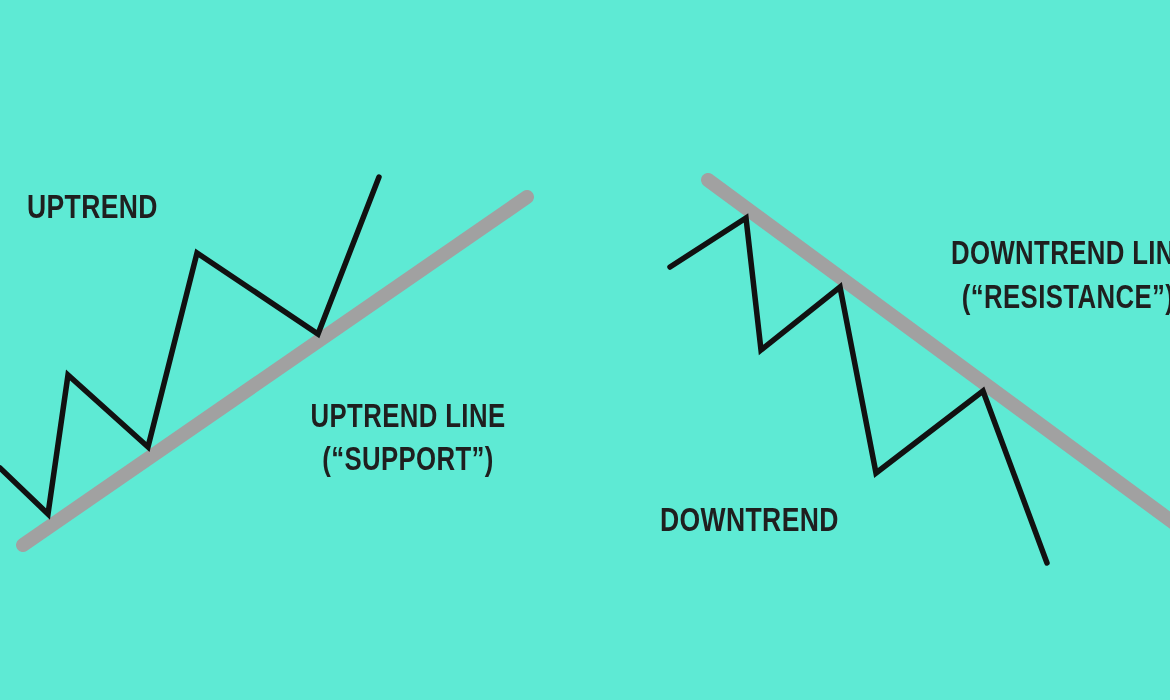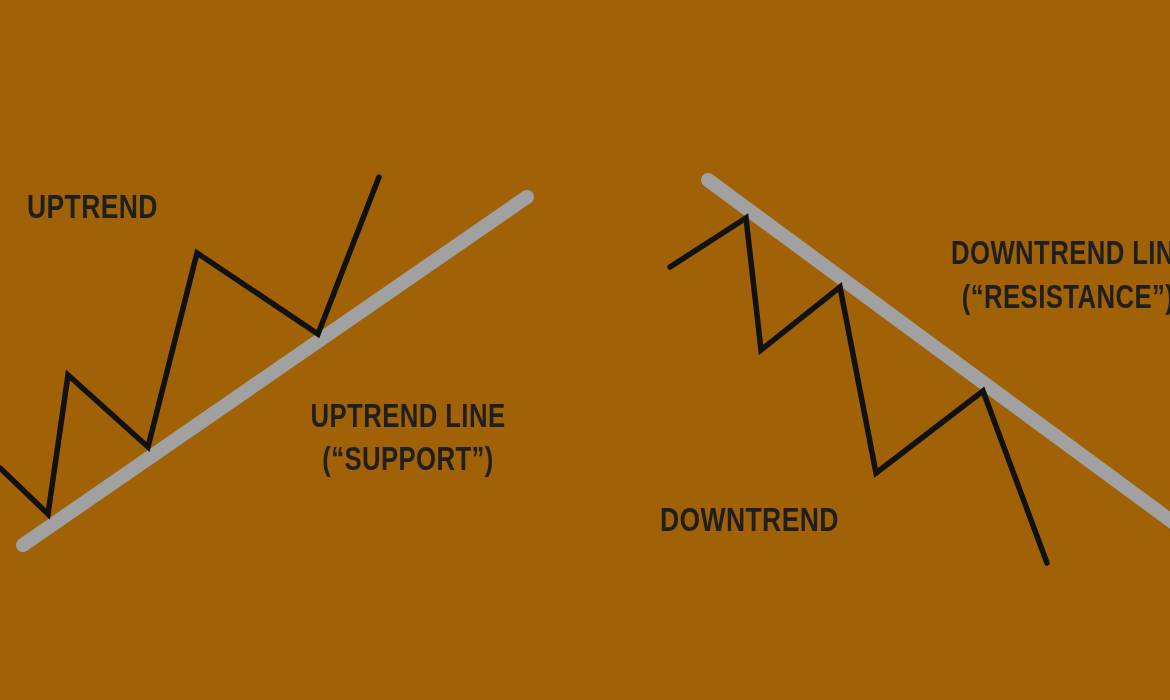--- a/index.html
+++ b/index.html
@@ -10,21 +10,21 @@
     width: 1170px;
     height: 700px;
     overflow: hidden;
     background: #ffffff;
     font-family: "Liberation Sans", sans-serif;
   }
   .canvas {
     position: relative;
     width: 1170px;
     height: 700px;
-    background: #a16207;
+    background: #5eead4;
   }
   .diagram-svg {
     position: absolute;
     left: 0;
     top: 0;
   }
   .trend-line {
     fill: none;
     stroke: #a1a1a1;
     stroke-width: 14;

